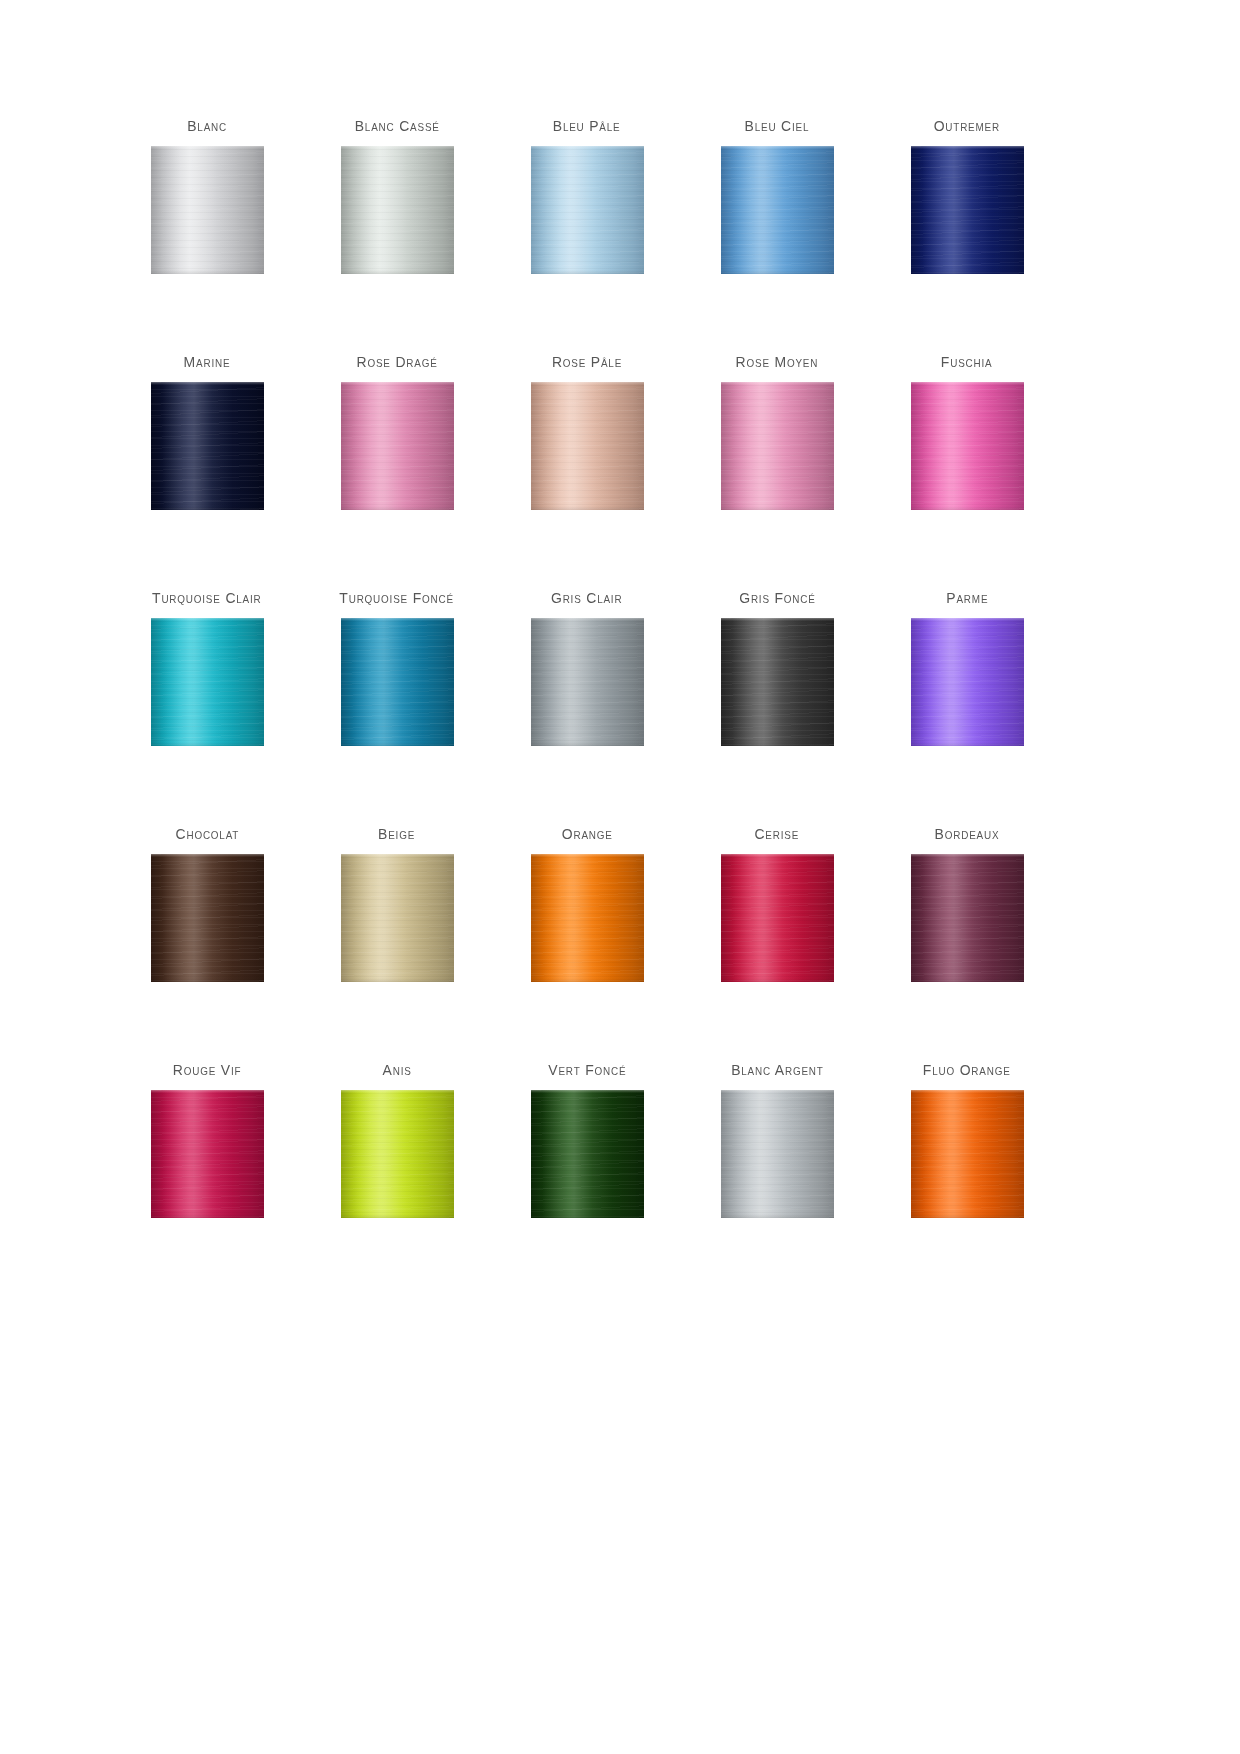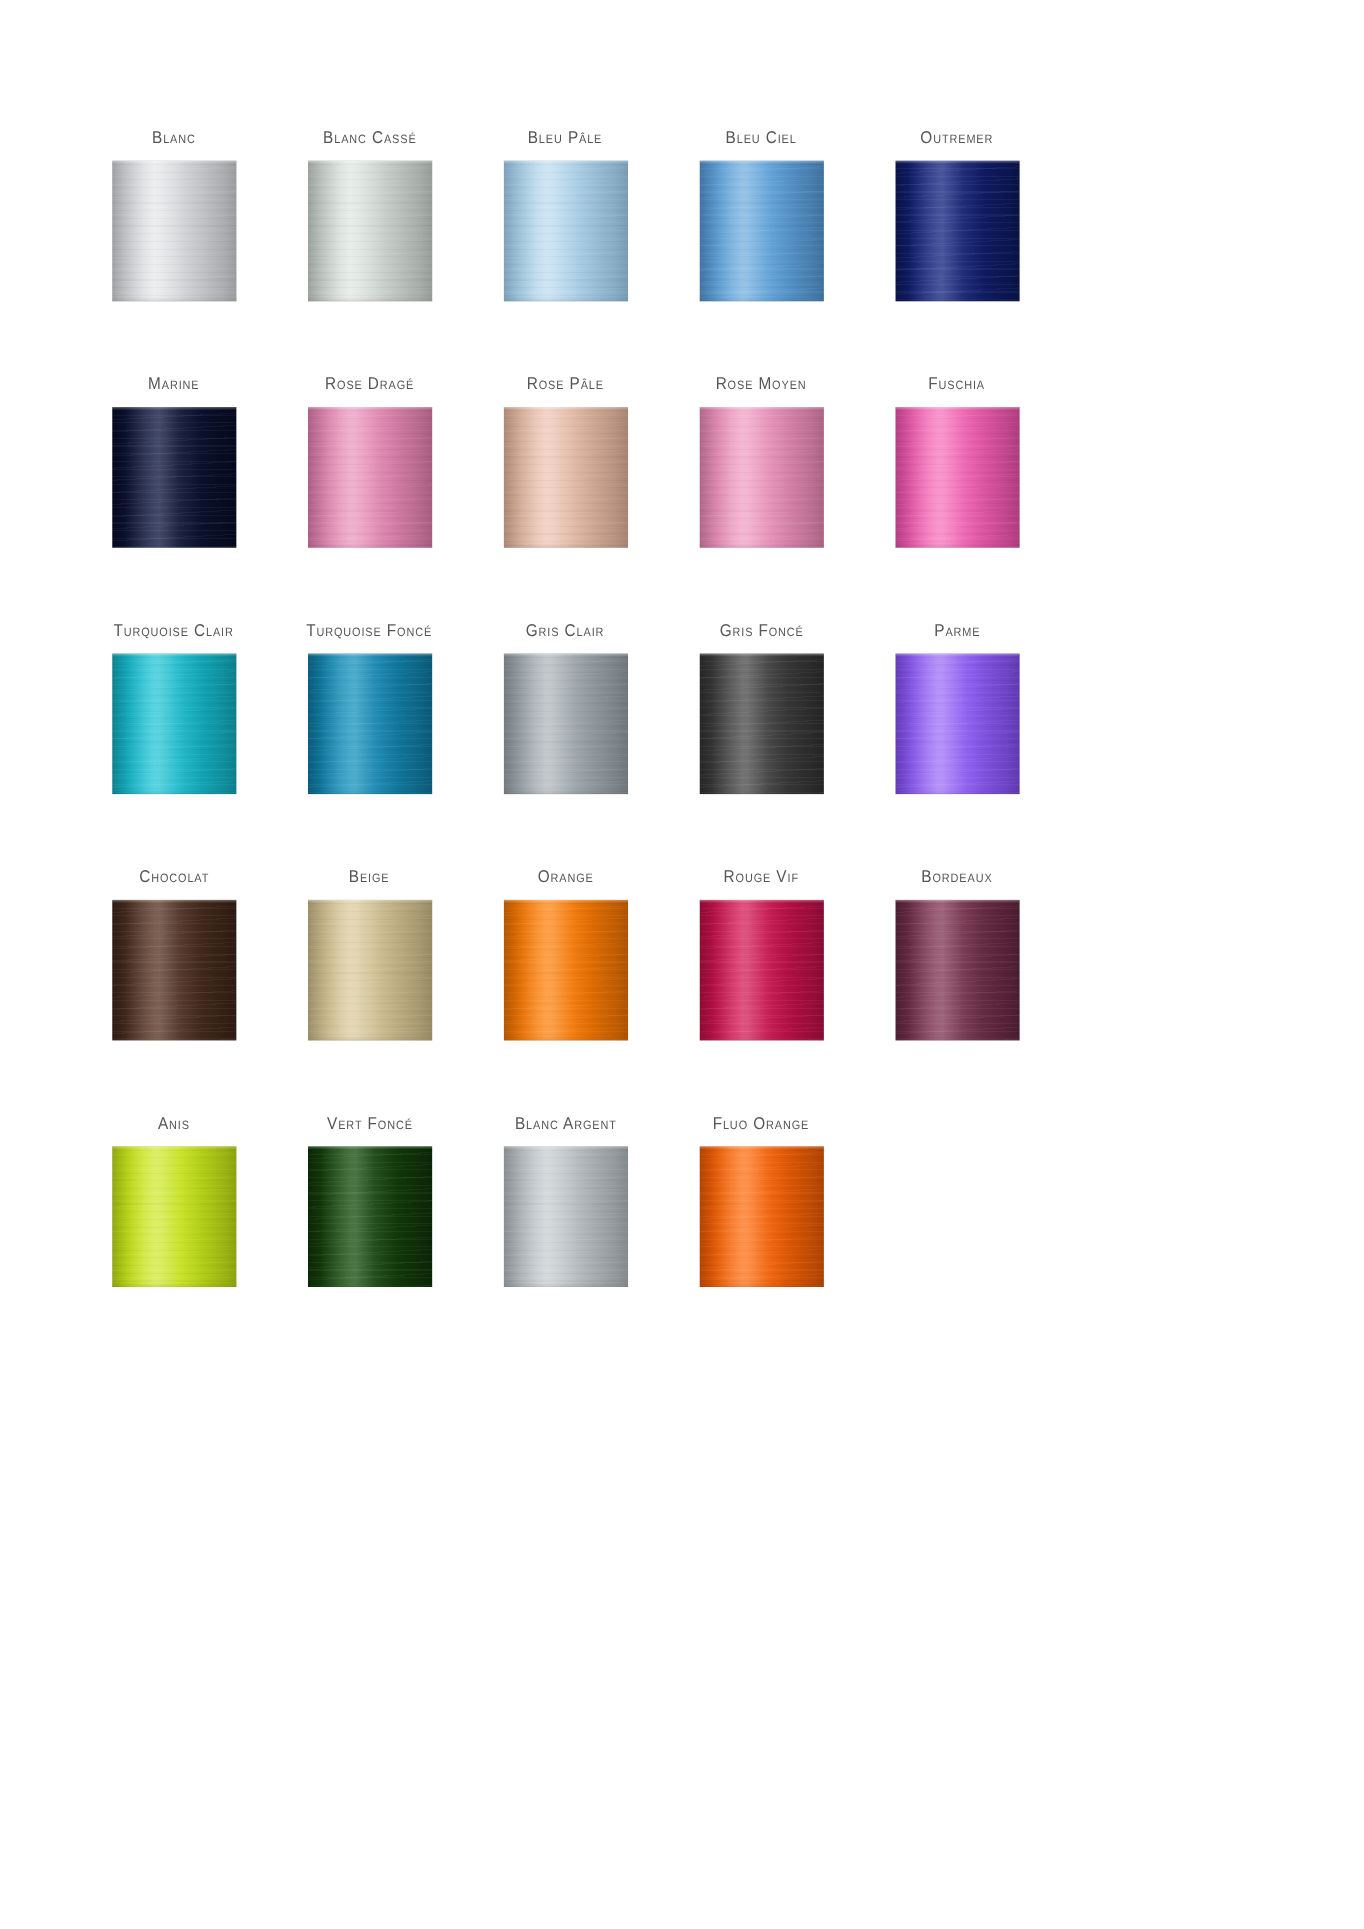--- a/index.html
+++ b/index.html
@@ -24,21 +24,22 @@
     box-sizing: border-box;
     padding: 118px 0 0 0;
   }
 
   .swatch-grid {
     display: grid;
     grid-template-columns: repeat(5, 178px);
     column-gap: 0px;
     row-gap: 0px;
     justify-content: start;
-    padding-left: 69px;
+    padding-left: 118px;
+    gap: 12px;
   }
 
   .swatch-cell {
     width: 178px;
     height: 224px;
     display: flex;
     flex-direction: column;
     align-items: center;
     box-sizing: border-box;
   }
@@ -332,34 +333,45 @@
         <div class="spool">
           <div class="base" style="background: linear-gradient(to right, rgb(207, 98, 2) 0%, rgb(240, 117, 3) 16%, rgb(255, 140, 32) 34%, rgb(240, 117, 3) 58%, rgb(207, 98, 2) 100%);"></div>
           <div class="shade"></div>
           <div class="threads"></div>
           <div class="threads2"></div>
           <div class="topedge"></div>
           <div class="botedge"></div>
         </div>
       </div>
       <div class="swatch-cell">
+        <div class="swatch-label">Cerise</div>
+        <div class="spool">
+          <div class="base" style="background: linear-gradient(to right, rgb(168, 14, 49) 0%, rgb(200, 20, 62) 16%, rgb(222, 43, 85) 34%, rgb(200, 20, 62) 58%, rgb(168, 14, 49) 100%);"></div>
+          <div class="shade"></div>
+          <div class="threads"></div>
+          <div class="threads2"></div>
+          <div class="topedge"></div>
+          <div class="botedge"></div>
+        </div>
+      </div>
+      <div class="swatch-cell">
+        <div class="swatch-label">Bordeaux</div>
+        <div class="spool">
+          <div class="base" style="background: linear-gradient(to right, rgb(87, 34, 55) 0%, rgb(112, 48, 74) 16%, rgb(136, 64, 93) 34%, rgb(112, 48, 74) 58%, rgb(87, 34, 55) 100%);"></div>
+          <div class="shade"></div>
+          <div class="threads"></div>
+          <div class="threads2"></div>
+          <div class="topedge"></div>
+          <div class="botedge"></div>
+        </div>
+      </div>
+      <div class="swatch-cell">
         <div class="swatch-label">Rouge Vif</div>
         <div class="spool">
           <div class="base" style="background: linear-gradient(to right, rgb(163, 12, 61) 0%, rgb(194, 18, 75) 16%, rgb(216, 42, 98) 34%, rgb(194, 18, 75) 58%, rgb(163, 12, 61) 100%);"></div>
-          <div class="shade"></div>
-          <div class="threads"></div>
-          <div class="threads2"></div>
-          <div class="topedge"></div>
-          <div class="botedge"></div>
-        </div>
-      </div>
-      <div class="swatch-cell">
-        <div class="swatch-label">Bordeaux</div>
-        <div class="spool">
-          <div class="base" style="background: linear-gradient(to right, rgb(87, 34, 55) 0%, rgb(112, 48, 74) 16%, rgb(136, 64, 93) 34%, rgb(112, 48, 74) 58%, rgb(87, 34, 55) 100%);"></div>
           <div class="shade"></div>
           <div class="threads"></div>
           <div class="threads2"></div>
           <div class="topedge"></div>
           <div class="botedge"></div>
         </div>
       </div>
       <div class="swatch-cell">
         <div class="swatch-label">Anis</div>
         <div class="spool">

